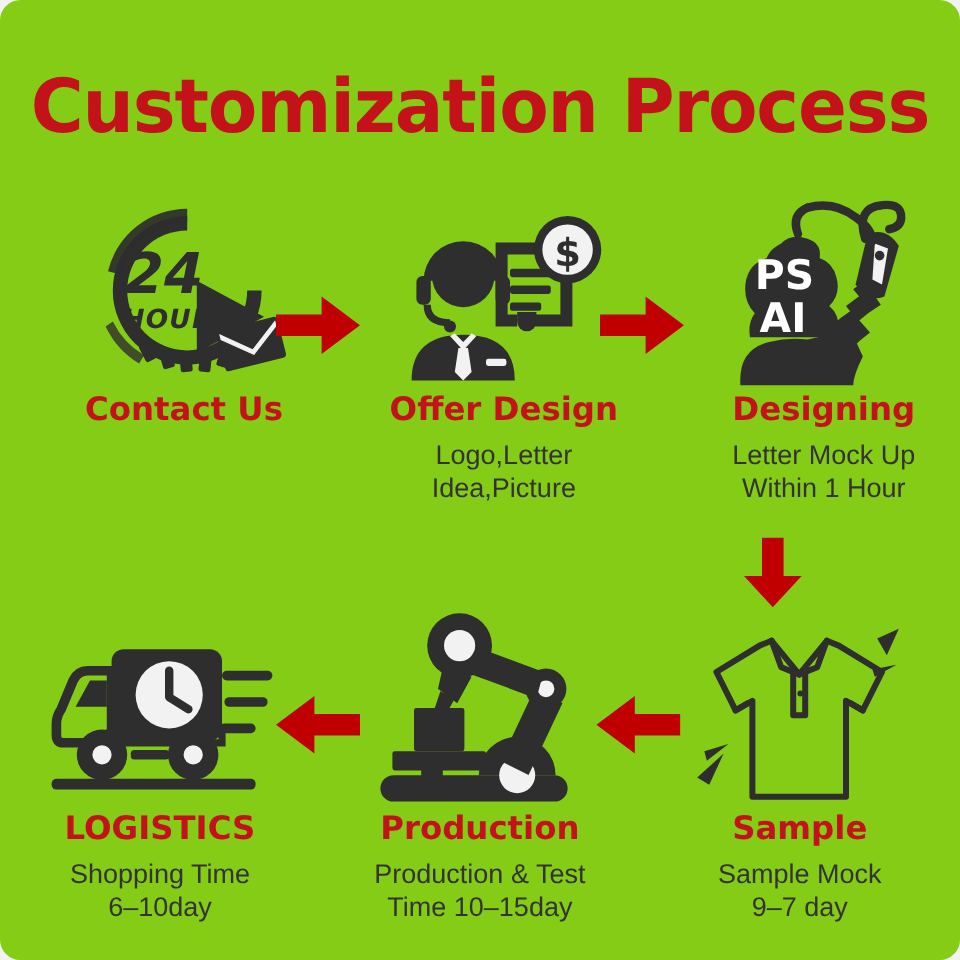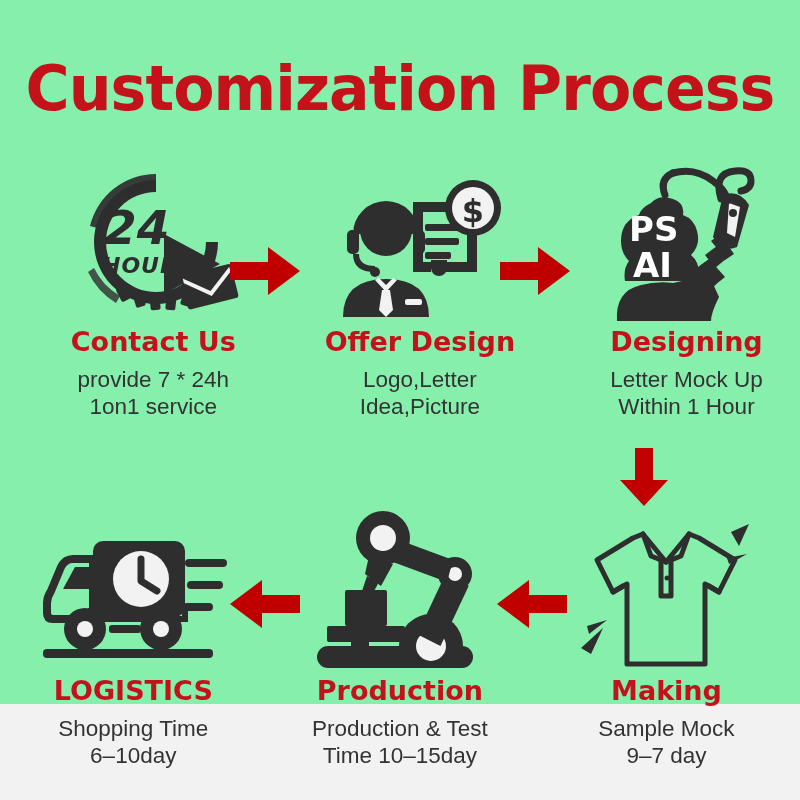--- a/index.html
+++ b/index.html
@@ -10,22 +10,23 @@
     width: 800px;
     height: 800px;
     background: #f2f2f2;
     font-family: "Liberation Sans", sans-serif;
     overflow: hidden;
     position: relative;
   }
   #infographic {
     position: relative;
     width: 800px;
-    height: 704px;
-    background: #86efac;
+    height: 800px;
+    background: #84cc16;
+    border-radius: 17px;
   }
 
   
   .title {
     position: absolute;
     top: 52px;
     left: 0;
     width: 800px;
     text-align: center;
     color: #c4121a;
@@ -133,24 +134,20 @@
             <text x="42" y="101" font-family="DejaVu Sans, sans-serif" font-size="22" font-weight="bold" font-style="italic" letter-spacing="1" fill="#2e2e2e">HOURS</text>
 
             <g transform="translate(120,104) rotate(-14)">
               <rect x="0" y="0" width="52" height="35" rx="3"></rect>
               <path d="M2 3 L26 22 L50 3 L50 8 L26 27 L2 8 Z" fill="#f2f2f2"></path>
             </g>
           </g>
         </svg>
       </div>
       <div class="step-title">Contact Us</div>
-      <div class="step-desc">
-        <div>provide 7 * 24h</div>
-        <div>1on1 service</div>
-      </div>
     </div>
 
     <div class="step">
       <div class="icon-box">
         <svg width="186" height="146" viewBox="0 0 186 146">
           <g fill="#2e2e2e">
 
             <path d="M86 30 L150 30 L150 100 L118 100 L118 90 L140 90 L140 40 L96 40 L96 90 L104 90 L104 100 L86 100 Z"></path>
             <rect x="98" y="52" width="42" height="7" rx="2"></rect>
             <rect x="98" y="66" width="34" height="7" rx="2"></rect>
@@ -318,21 +315,21 @@
             <circle cx="96" cy="62" r="2.5"></circle>
 
             <path d="M160 16 L178 8 L168 30 Z"></path>
             <path d="M156 42 L176 38 L158 48 Z"></path>
 
             <path d="M10 132 L32 112 L20 138 Z"></path>
             <path d="M16 110 L36 104 L18 118 Z"></path>
           </g>
         </svg>
       </div>
-      <div class="step-title">Making</div>
+      <div class="step-title">Sample</div>
       <div class="step-desc">
         <div>Sample Mock</div>
         <div>9–7 day</div>
       </div>
     </div>
   </div>
 
   <div class="arrow arrow-r1a">
     <svg width="72" height="52" viewBox="0 0 72 52">
       <path d="M0 17 L38 17 L38 2 L70 26 L38 50 L38 35 L0 35 Z" fill="#c00000"></path>

